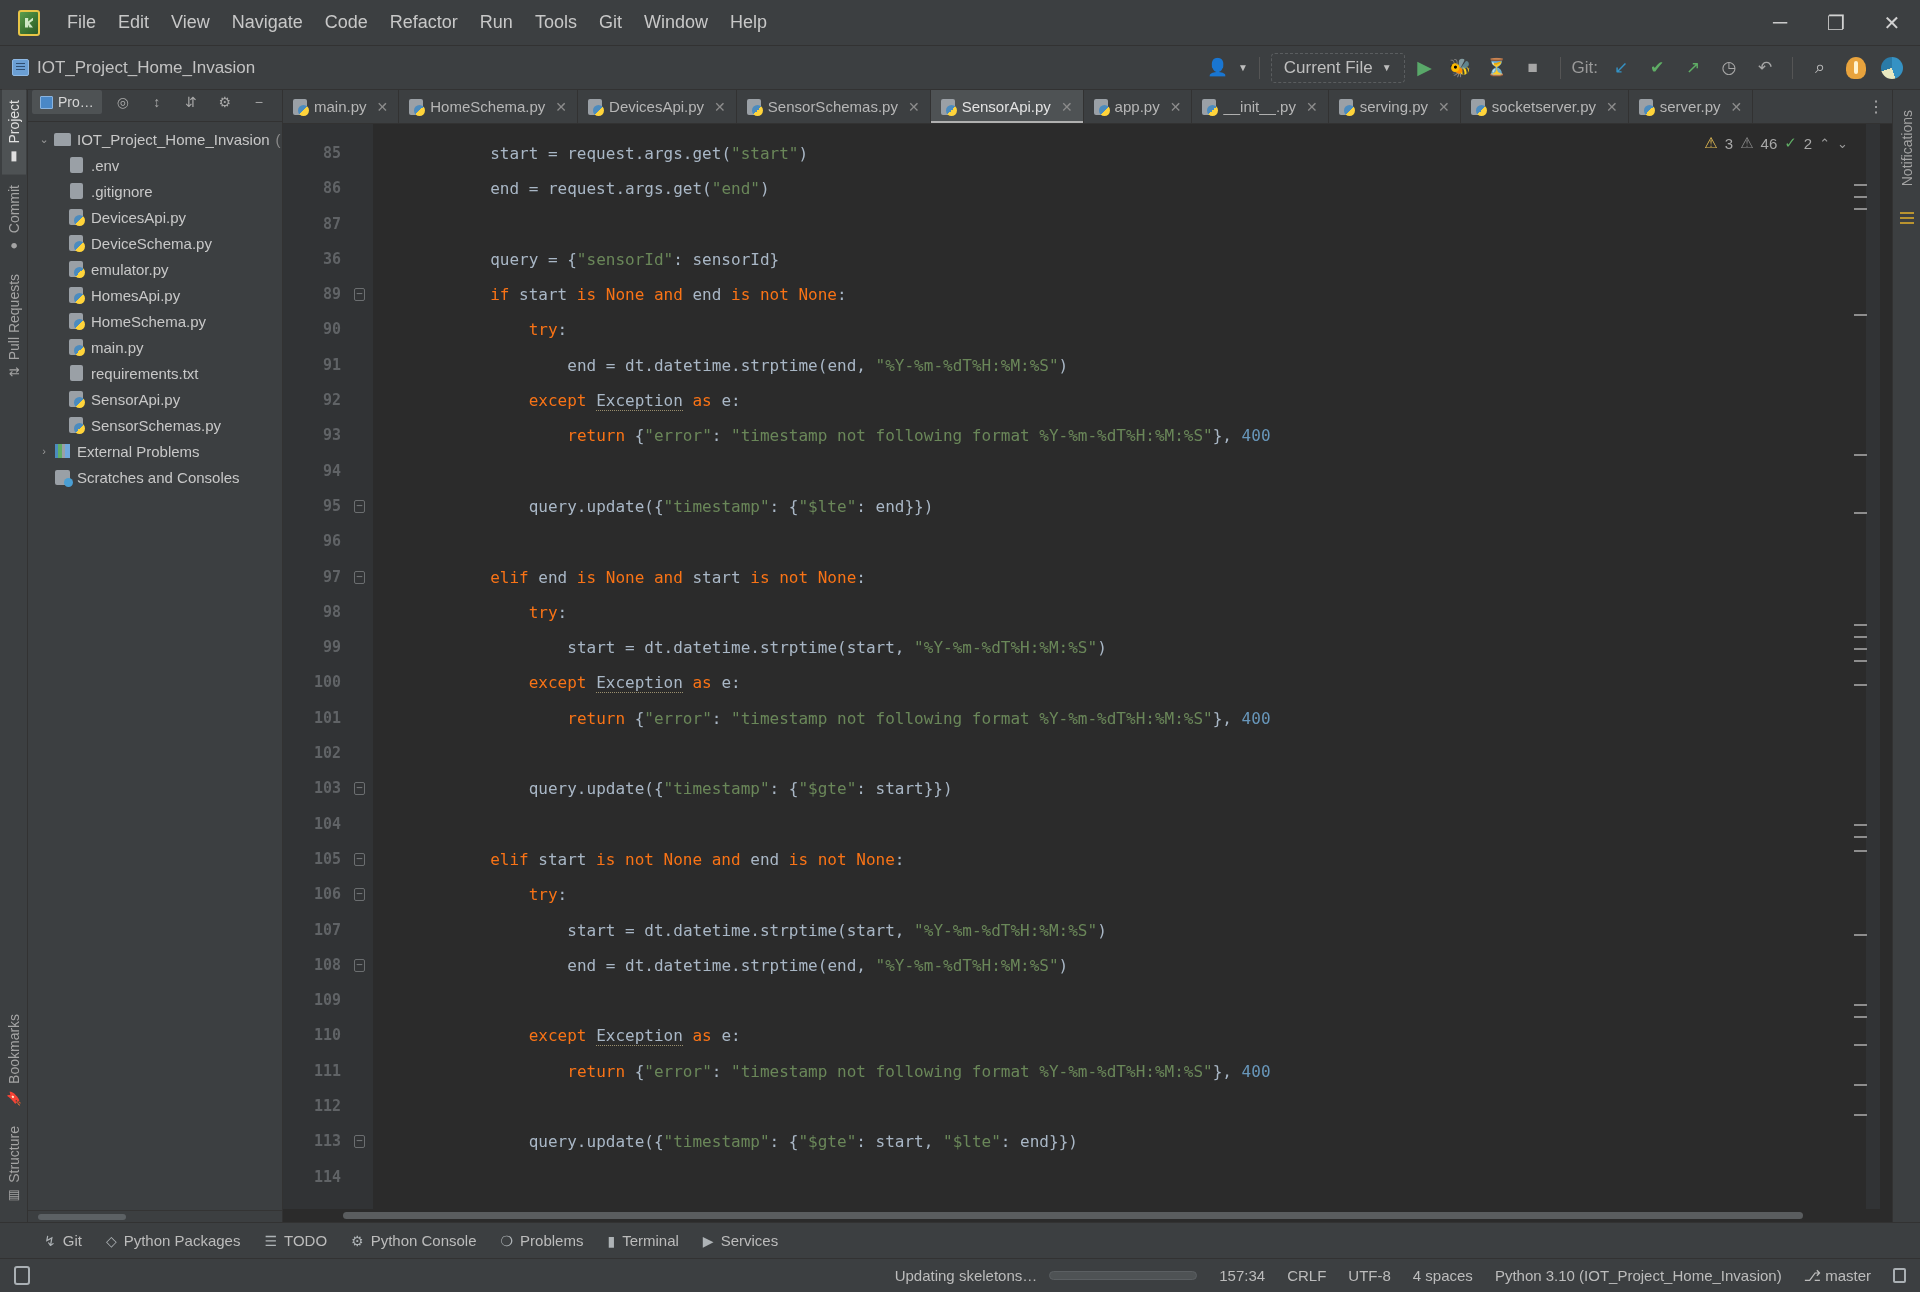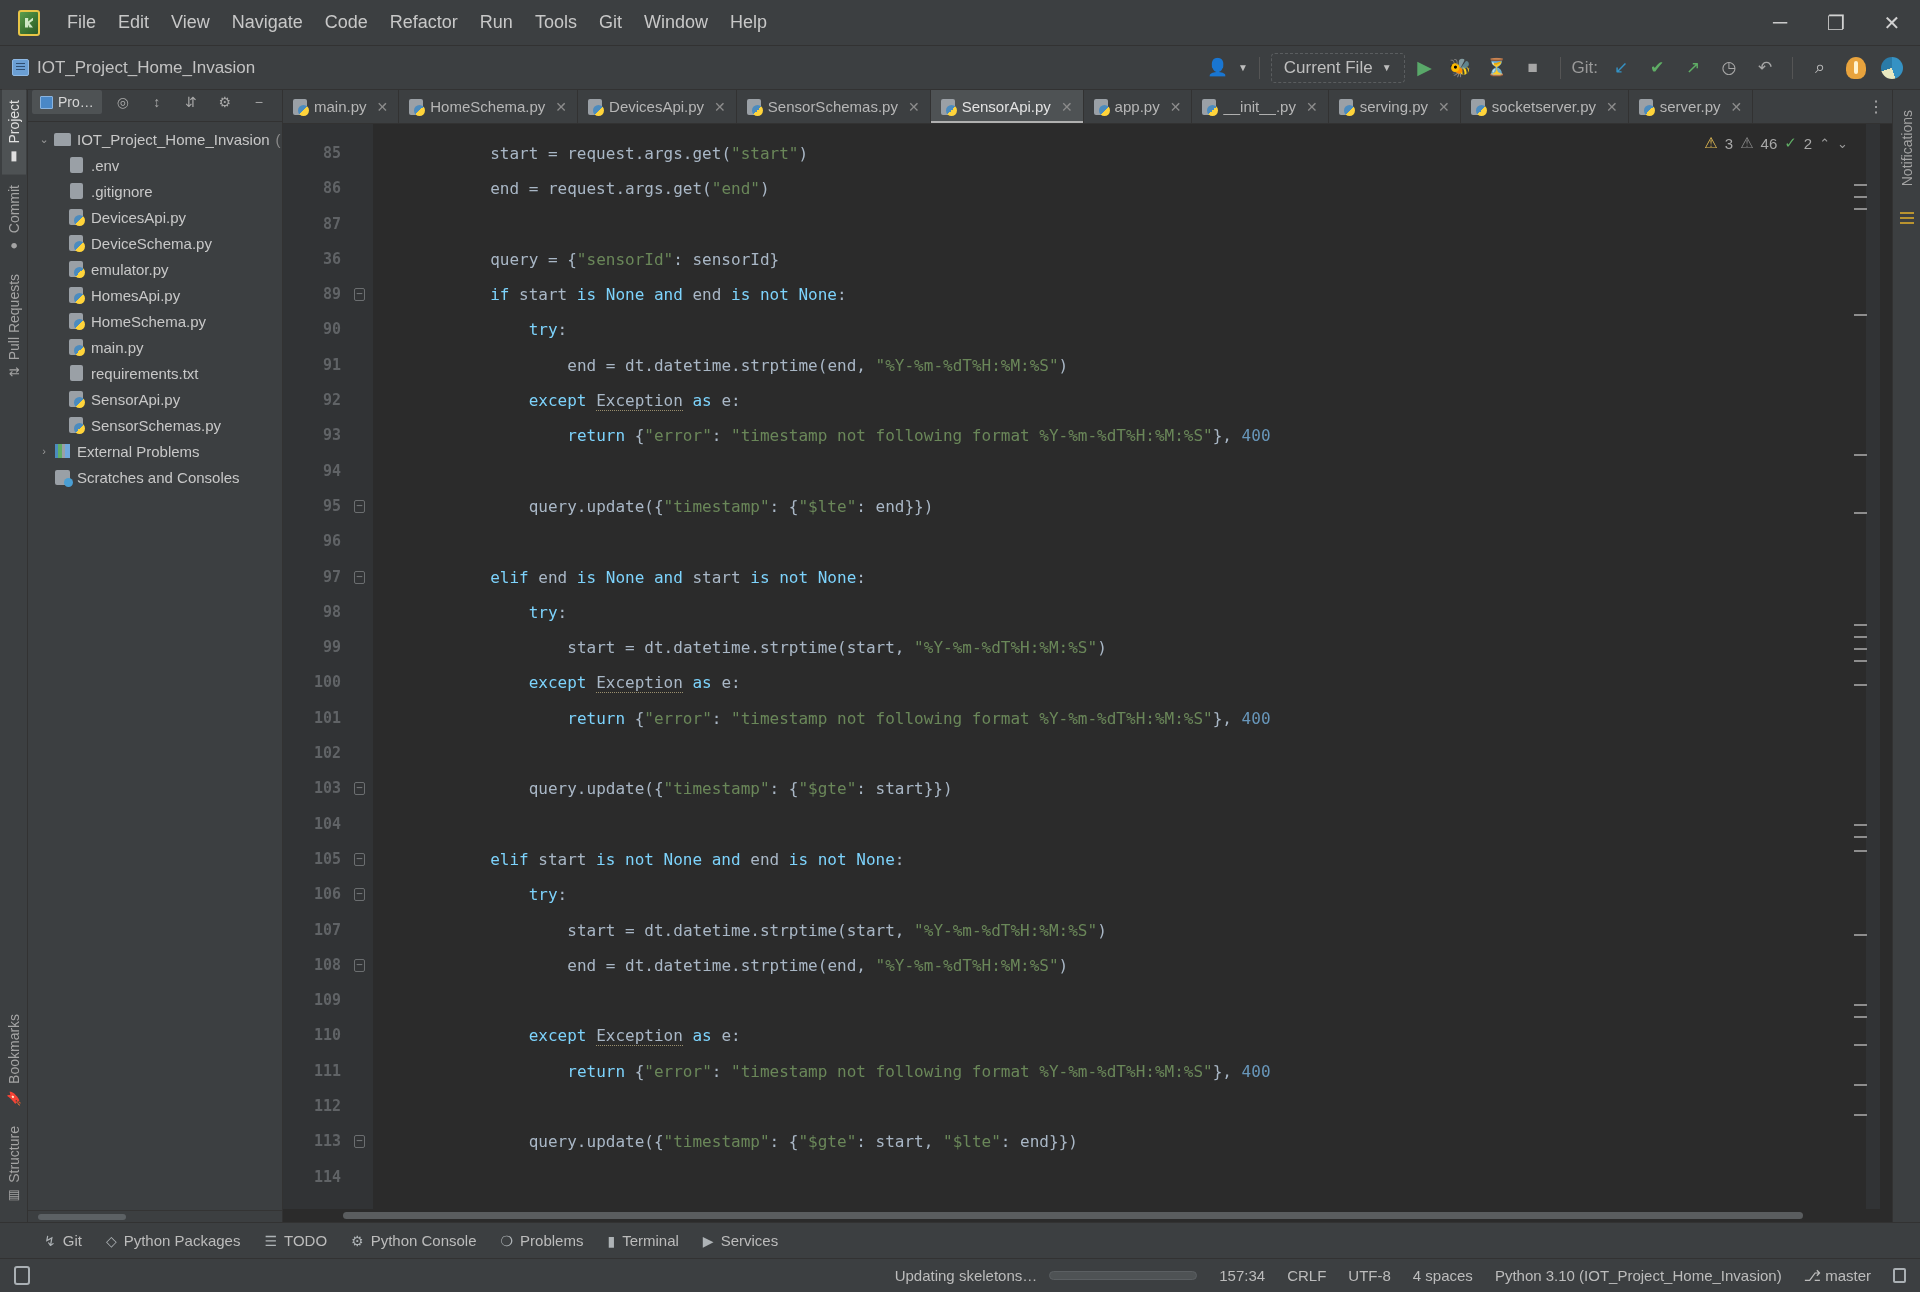--- a/index.html
+++ b/index.html
@@ -151,21 +151,21 @@
     border: 1px solid #6b6e70; border-radius: 2px; color: #8a8d8f; font-size: 9px;
     line-height: 11px; text-align: center; background: #313335;
   }
   .foldgut { width: 22px; background: #313335; flex: 0 0 22px; }
   .code {
     flex: 1 1 auto; font-family: "DejaVu Sans Mono", monospace; font-size: 16px;
     padding-top: 12px; overflow: hidden; position: relative; background: #2b2b2b;
     white-space: pre;
   }
   .cline { height: 35.3px; line-height: 35.3px; padding-left: 40px; }
-  .k { color: #7dd3fc; }
+  .k { color: #f97316; }
   .s { color: #6a8759; }
   .n { color: #6897bb; }
   .p { color: #a9b7c6; }
   .exc { color: #a9b7c6; border-bottom: 1px dotted #9a8f6e; }
 
   .marker-bar {
     width: 14px; background: #313335; flex: 0 0 14px; position: relative;
   }
   .scroll-right {
     width: 12px; background: #2b2b2b; flex: 0 0 12px; position: relative;

